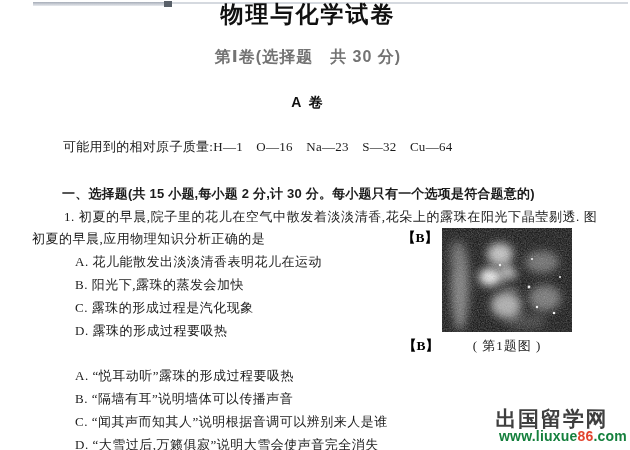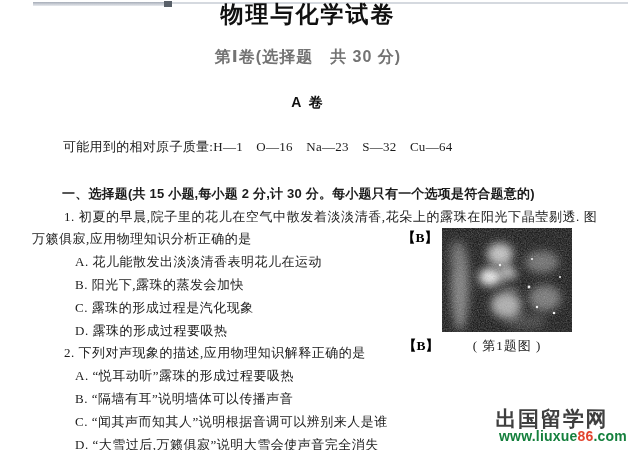--- a/index.html
+++ b/index.html
@@ -49,21 +49,21 @@
   <div class="top-btn"></div>
 
   <div class="line centered sans bold title">物理与化学试卷</div>
   <div class="line centered sans bold subtitle">第Ⅰ卷(选择题　共 30 分)</div>
   <div class="line centered sans bold paper-label">A 卷</div>
 
   <div class="line atomic">可能用到的相对原子质量:H—1　O—16　Na—23　S—32　Cu—64</div>
   <div class="line sans bold instruction">一、选择题(共 15 小题,每小题 2 分,计 30 分。每小题只有一个选项是符合题意的)</div>
 
   <div class="line stem1">1. 初夏的早晨,院子里的花儿在空气中散发着淡淡清香,花朵上的露珠在阳光下晶莹剔透. 图</div>
-  <div class="line stem2">万籁俱寂,应用物理知识分析正确的是</div>
+  <div class="line stem2">初夏的早晨,应用物理知识分析正确的是</div>
   <div class="line amark mark1">【B】</div>
   <div class="line opt" style="top:254px">A. 花儿能散发出淡淡清香表明花儿在运动</div>
   <div class="line opt" style="top:277px">B. 阳光下,露珠的蒸发会加快</div>
   <div class="line opt" style="top:300px">C. 露珠的形成过程是汽化现象</div>
   <div class="line opt" style="top:323px">D. 露珠的形成过程要吸热</div>
 
   <div class="figure">
     <svg width="130" height="104" viewBox="0 0 130 104" preserveAspectRatio="none">
       <defs>
         <filter id="soft" x="-40%" y="-40%" width="180%" height="180%">
@@ -93,21 +93,20 @@
         <circle cx="112" cy="85" r="1.3"></circle>
           <circle cx="90" cy="31" r="1.1"></circle>
         <circle cx="58" cy="37" r="1.2"></circle>
           <circle cx="118" cy="49" r="1.0"></circle>
       </g>
       <rect width="130" height="104" filter="url(#grain)" opacity="0.45"></rect>
     </svg>
   </div>
   <div class="line fig-caption">( 第1题图 )</div>
 
-  <div class="line q2stem">2. 下列对声现象的描述,应用物理知识解释正确的是</div>
   <div class="line amark mark2">【B】</div>
   <div class="line opt" style="top:368px">A. “悦耳动听”露珠的形成过程要吸热</div>
   <div class="line opt" style="top:391px">B. “隔墙有耳”说明墙体可以传播声音</div>
   <div class="line opt" style="top:414px">C. “闻其声而知其人”说明根据音调可以辨别来人是谁</div>
   <div class="line opt" style="top:437px">D. “大雪过后,万籁俱寂”说明大雪会使声音完全消失</div>
 
   <div class="wm-name">出国留学网</div>
   <div class="wm-url"><span class="wm-blue">www.liuxue</span><span class="wm-red">86</span><span class="wm-blue">.com</span></div>
 
 </div>

